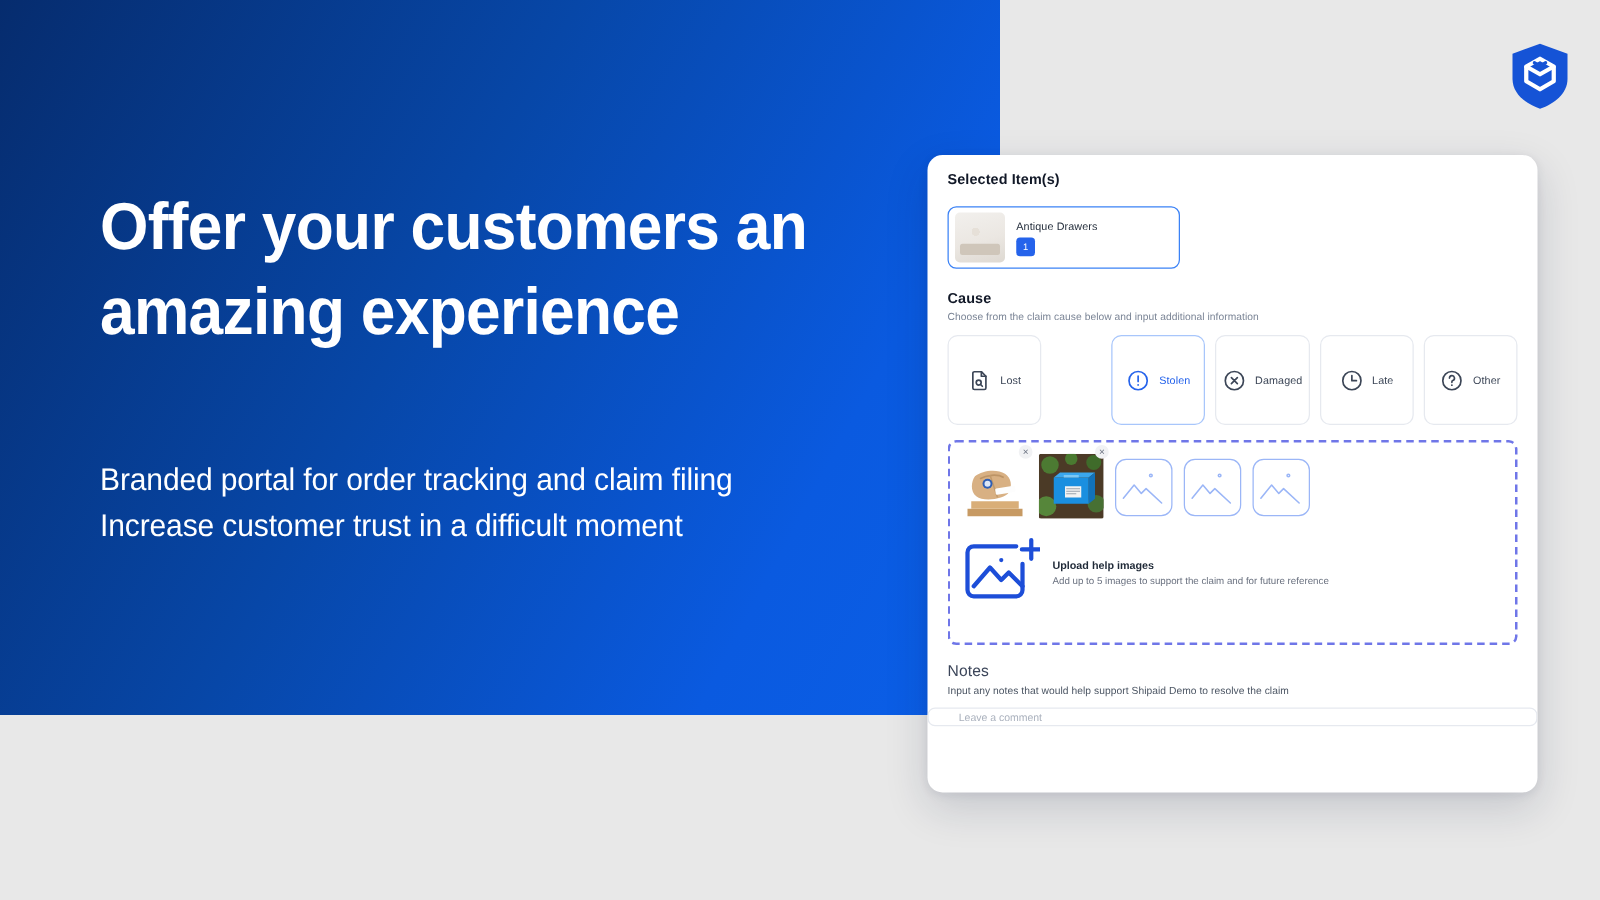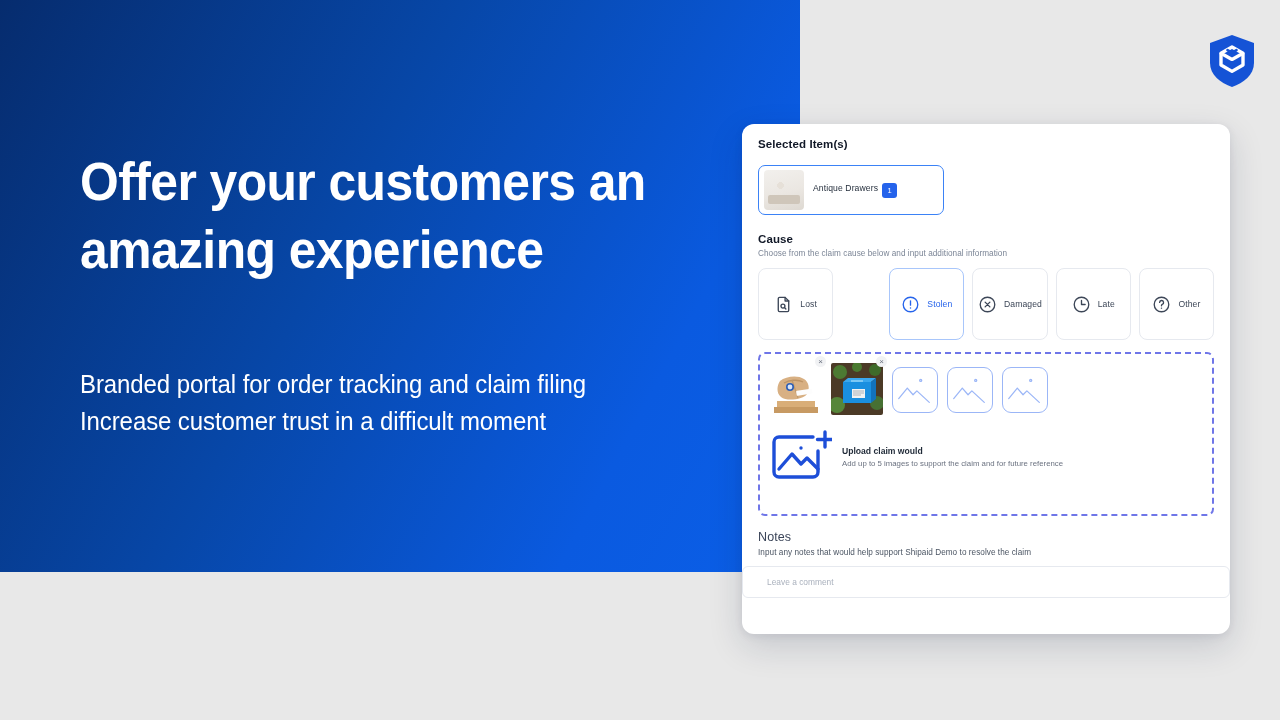--- a/index.html
+++ b/index.html
@@ -111,21 +111,21 @@
     content:"";
     position:absolute; left:4px; right:4px; bottom:6px; height:9px;
     background:#cfc6ba; border-radius:2px;
   }
   #item-thumb::before {
     content:"";
     position:absolute; left:10px; top:9px; width:13px; height:13px;
     border-radius:50%;
     background: radial-gradient(circle,#e6e0d8 35%, transparent 36%);
   }
-  #item-info { display:flex; flex-direction:row; gap:4px; }
+  #item-info { display:flex; flex-direction:column; gap:4px; }
   #item-name { font-size: 8.6px; color:#1f2937; letter-spacing:.1px; }
   #item-qty {
     width: 15px; height: 15px;
     background: #2563eb;
     border-radius: 3px;
     color: #fff;
     font-size: 7.5px;
     display: flex; align-items: center; justify-content: center;
   }
 
@@ -198,21 +198,21 @@
   #upload-text-h { font-size: 8.6px; font-weight: 700; color:#1f2937; }
   #upload-text-s { font-size: 7.8px; color:#6b7280; margin-top:3px; }
 
   
   #notes-wrap { margin-top: 14px; }
   #notes-input {
     margin-top: 9px;
     margin-left: -16px;
     margin-right: -16px;
     width: calc(100% + 32px);
-    height: 32px;
+    height: 15px;
     border: 1px solid #e6e9ef;
     border-radius: 6px;
     background: #fff;
     display: flex;
     align-items: center;
     padding-left: 24px;
     font-size: 8.4px;
     color: #aab1bd;
   }
 </style>
@@ -380,21 +380,21 @@
       <div id="upload-cta">
         <span>
           <svg viewBox="0 0 62 56" width="62" height="56" fill="none" stroke="#1d4ed8" stroke-width="3.4" stroke-linecap="round" stroke-linejoin="round">
             <path d="M43 10H9a5 5 0 0 0-5 5v30a5 5 0 0 0 5 5h34a5 5 0 0 0 5-5V24"></path>
             <path d="M9 42l13-15 9 10 6-6 11 11"></path>
             <circle cx="31" cy="21" r="1.7" fill="#1d4ed8" stroke="none"></circle>
             <path d="M55 5v15M47.5 12.5h15"></path>
           </svg>
         </span>
         <span>
-          <span id="upload-text-h" style="display:block">Upload claim would</span>
+          <span id="upload-text-h" style="display:block">Upload help images</span>
           <span id="upload-text-s" style="display:block">Add up to 5 images to support the claim and for future reference</span>
         </span>
       </div>
     </div>
 
     <div id="notes-wrap">
       <div class="sec-title light">Notes</div>
       <div class="sec-sub bold">Input any notes that would help support Shipaid Demo to resolve the claim</div>
       <div id="notes-input">Leave a comment</div>
     </div>

